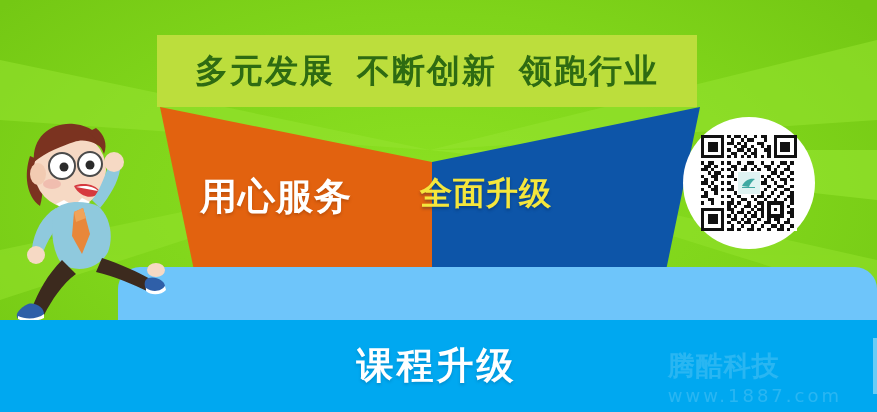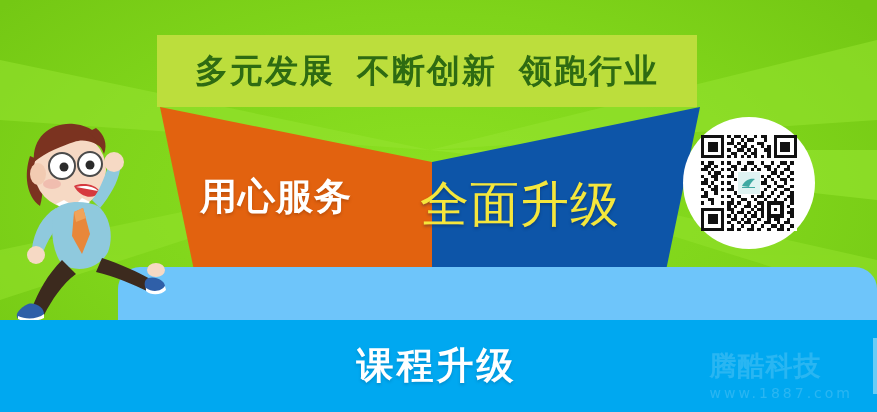--- a/index.html
+++ b/index.html
@@ -74,22 +74,22 @@
     color: #ffffff;
     letter-spacing: 1px;
     white-space: nowrap;
     text-shadow: 0 2px 3px rgba(120,45,0,.35);
     font-family: "DejaVu Sans", "Liberation Sans", sans-serif;
   }
   .hl-blue-text {
     position: absolute;
     left: 420px;
     top: 72px;
-    font-size: 49px;
-    font-weight: 400;
+    font-size: 32px;
+    font-weight: 700;
     color: #f5e63c;
     letter-spacing: 1px;
     white-space: nowrap;
     text-shadow: 0 2px 3px rgba(0,25,70,.35);
     font-family: "DejaVu Sans", "Liberation Sans", sans-serif;
     text-align: center;
   }
 
   
   .qr-circle {
@@ -146,32 +146,32 @@
     left: 0;
     top: 320px;
     width: 877px;
     height: 92px;
     background: #00a8f0;
     display: flex;
     align-items: center;
   }
   .bottom-watermark {
     position: absolute;
-    right: 24px;
+    right: 35px;
     top: 28px;
     font-size: 27px;
     font-weight: 700;
     color: rgba(255,255,255,.16);
     letter-spacing: 1px;
     white-space: nowrap;
     font-family: "DejaVu Sans", "Liberation Sans", sans-serif;
   }
   .bottom-watermark .wm-sub {
     display: block;
-    font-size: 14px;
+    font-size: 18px;
     font-weight: 400;
     letter-spacing: 3px;
     margin-top: 1px;
   }
   .bottom-items {
     position: relative;
     display: flex;
     align-items: center;
     width: 877px;
     height: 92px;

